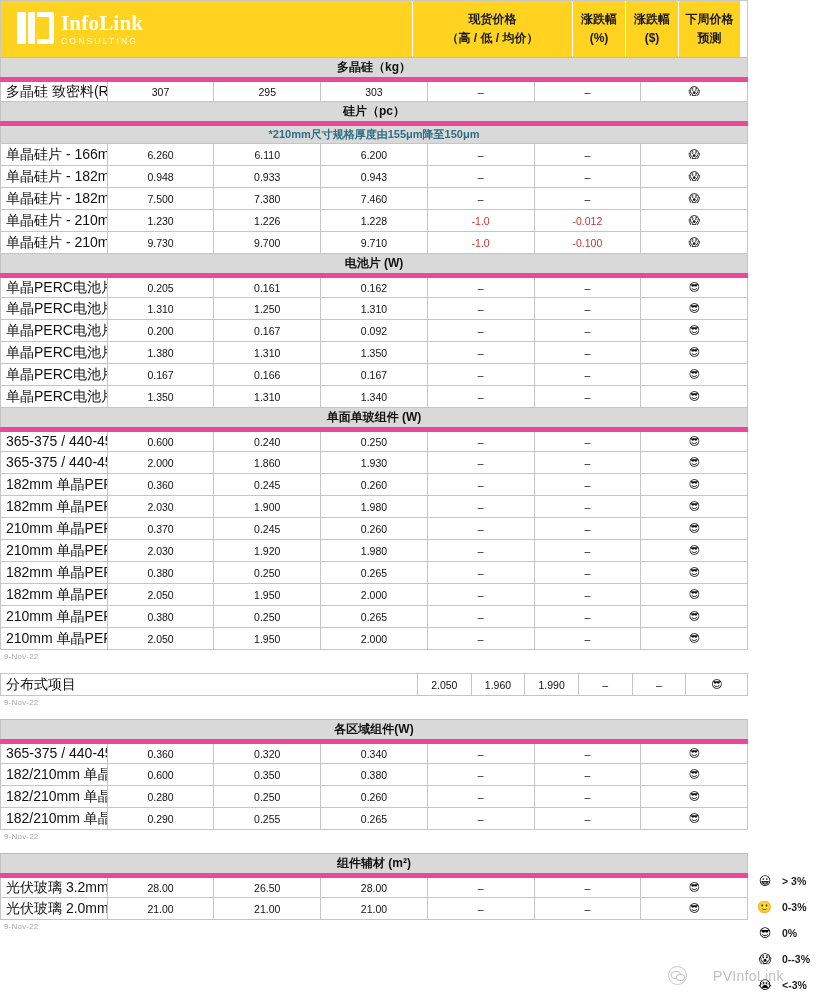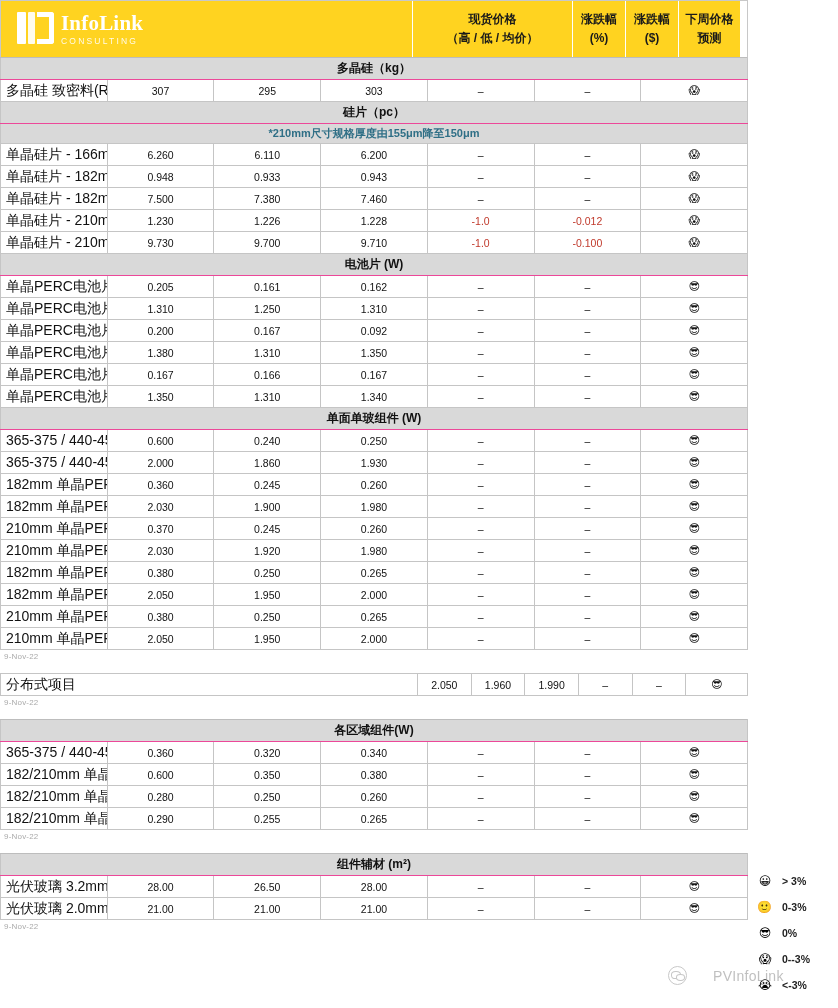--- a/index.html
+++ b/index.html
@@ -141,21 +141,21 @@
     text-align: center;
     font-size: 11px;
   }
   tr.section td {
     background: #d9d9d9;
     text-align: center;
     font-weight: bold;
     font-size: 12px;
     height: 22px;
     border-top: 1px solid #bdbdbd;
-    border-bottom: 1px solid #ec4899;
+    border-bottom: 5px solid #ec4899;
   }
   tr.note td {
     background: #d9d9d9;
     text-align: center;
     font-weight: bold;
     font-size: 11px;
     color: #2f6f86;
     height: 20px;
   }
   .stamp {

